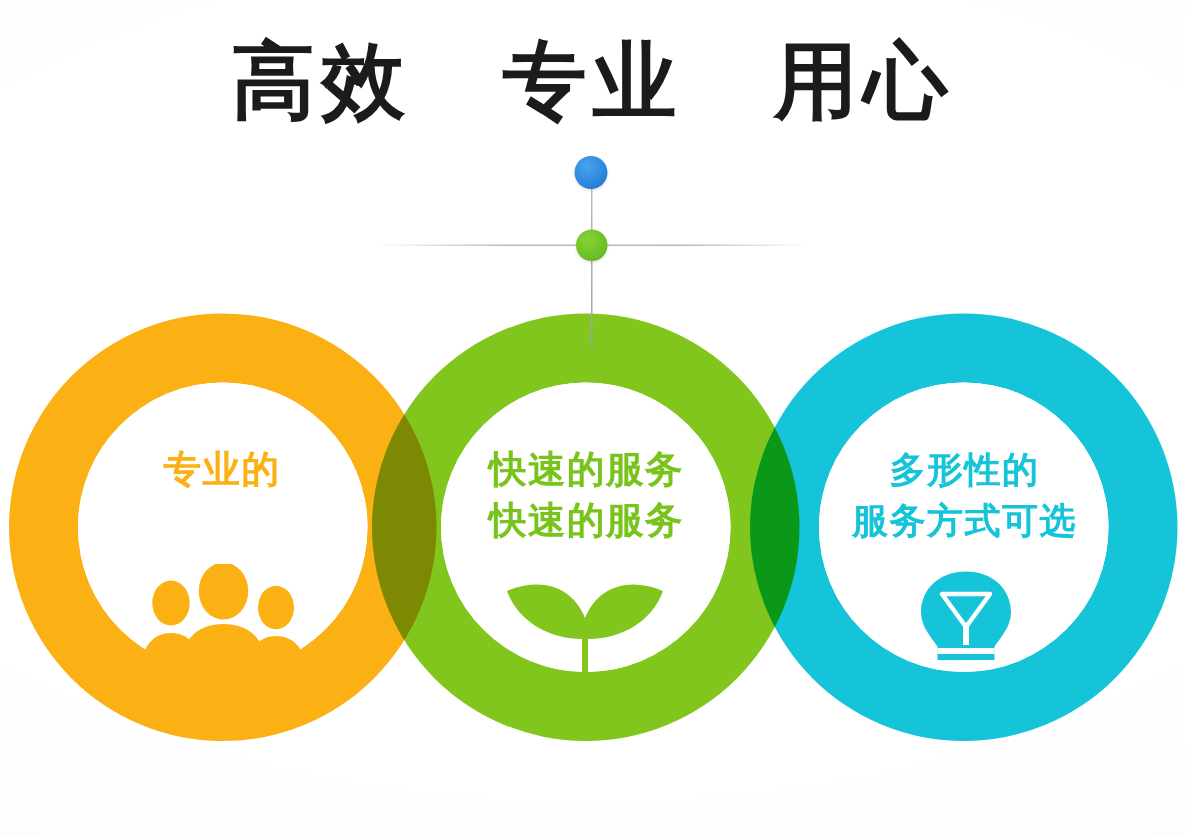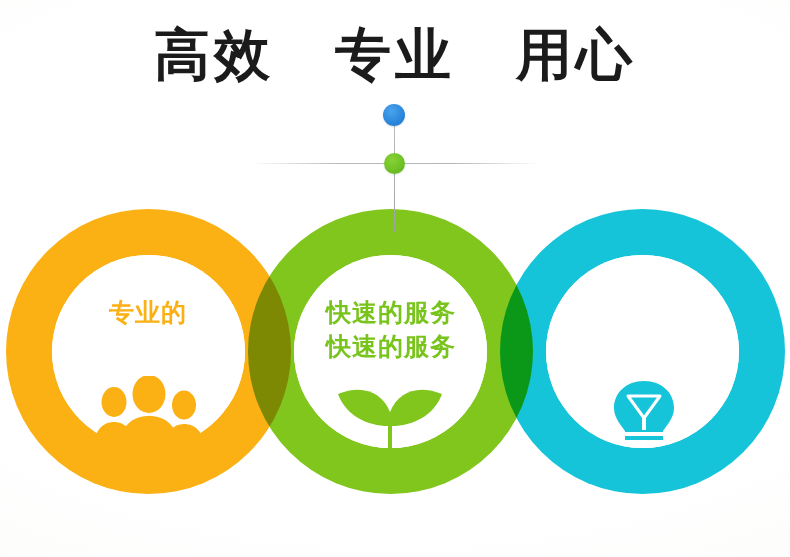--- a/index.html
+++ b/index.html
@@ -279,20 +279,24 @@
 
         <path d="M68 44 C48 44 26 34 18 12 C42 2 62 10 70 30 Z"></path>
 
         <path d="M72 44 C92 44 114 34 122 12 C98 2 78 10 70 30 Z"></path>
 
         <rect x="68" y="30" width="4" height="36"></rect>
       </g>
     </svg>
   </div>
 
+  <div class="cell" id="cell-cyan">
+    <div class="cell-label">多形性的</div>
+    <div class="cell-label">服务方式可选</div>
+  </div>
   <div class="icon-wrap" id="icon-bulb">
     <svg viewBox="0 0 76 68" xmlns="http://www.w3.org/2000/svg">
 
       <path d="M38 1 C20 1 8 13 8 28 C8 38 15 45 19 51 L19 60 L57 60 L57 51 C61 45 68 38 68 28 C68 13 56 1 38 1 Z" fill="#16c4da"></path>
 
       <path d="M22 16 L54 16 L38 38 Z" fill="none" stroke="#ffffff" stroke-width="3" stroke-linejoin="round"></path>
       <rect x="36" y="36" width="4" height="14" fill="#ffffff"></rect>
 
       <rect x="19" y="52" width="38" height="4" fill="#ffffff"></rect>
       <rect x="19" y="60" width="38" height="4" fill="#ffffff"></rect>

